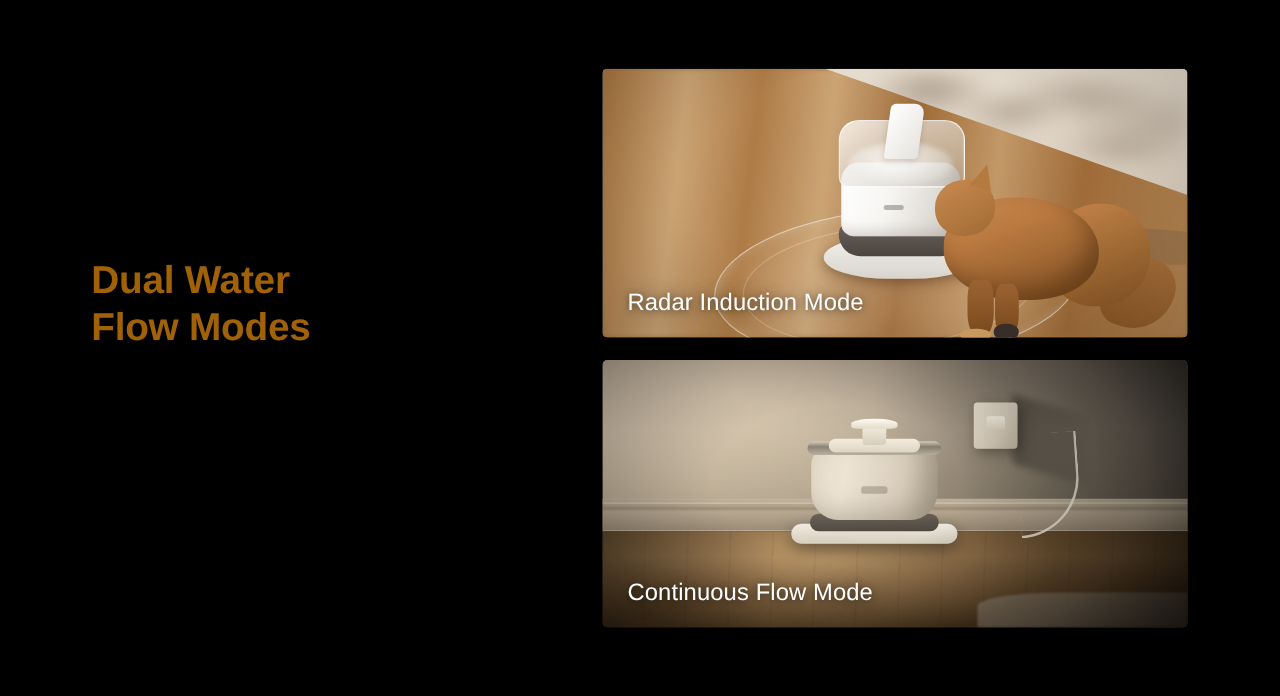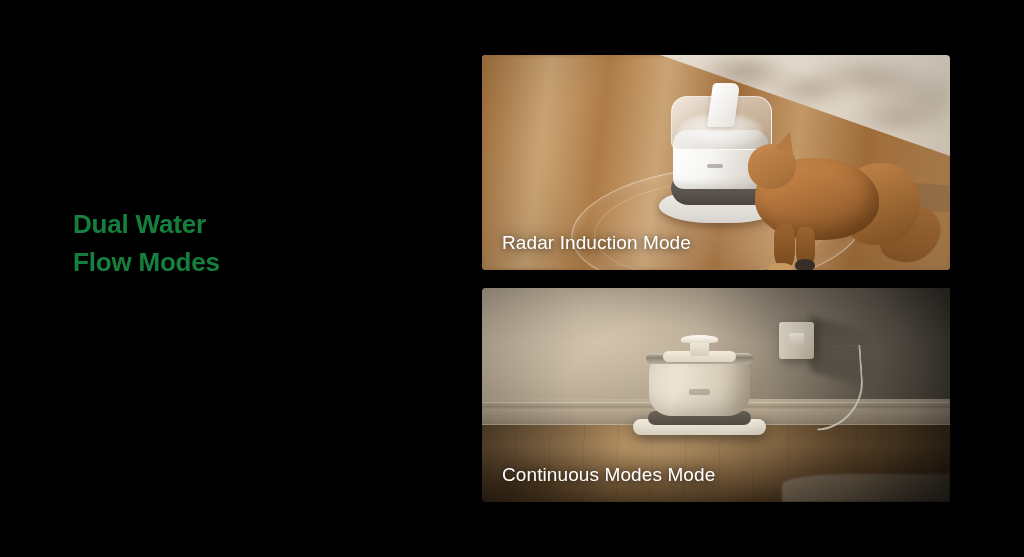--- a/index.html
+++ b/index.html
@@ -22,22 +22,22 @@
   }
 
   
   .copy {
     position: absolute;
     left: 73px;
     top: 205px;
     width: 340px;
   }
   .headline {
-    color: #15803d;
-    font-size: 26px;
+    color: #a16207;
+    font-size: 31px;
     font-weight: bold;
     line-height: 38px;
     letter-spacing: -0.2px;
     margin: 0;
     white-space: pre-line;
   }
   .subcopy {
     color: #f2f2f2;
     font-size: 17px;
     font-weight: normal;
@@ -469,16 +469,16 @@
         </div>
         <div class="bf-rim"></div>
         <div class="bf-lid"></div>
         <div class="bf-tower"></div>
         <div class="bf-cap"></div>
       </div>
 
       <div class="bf-glow"></div>
       <div class="b-vignette"></div>
     </div>
-    <p class="caption">Continuous Modes Mode</p>
+    <p class="caption">Continuous Flow Mode</p>
   </div>
 
 </div>
 
 </body></html>

